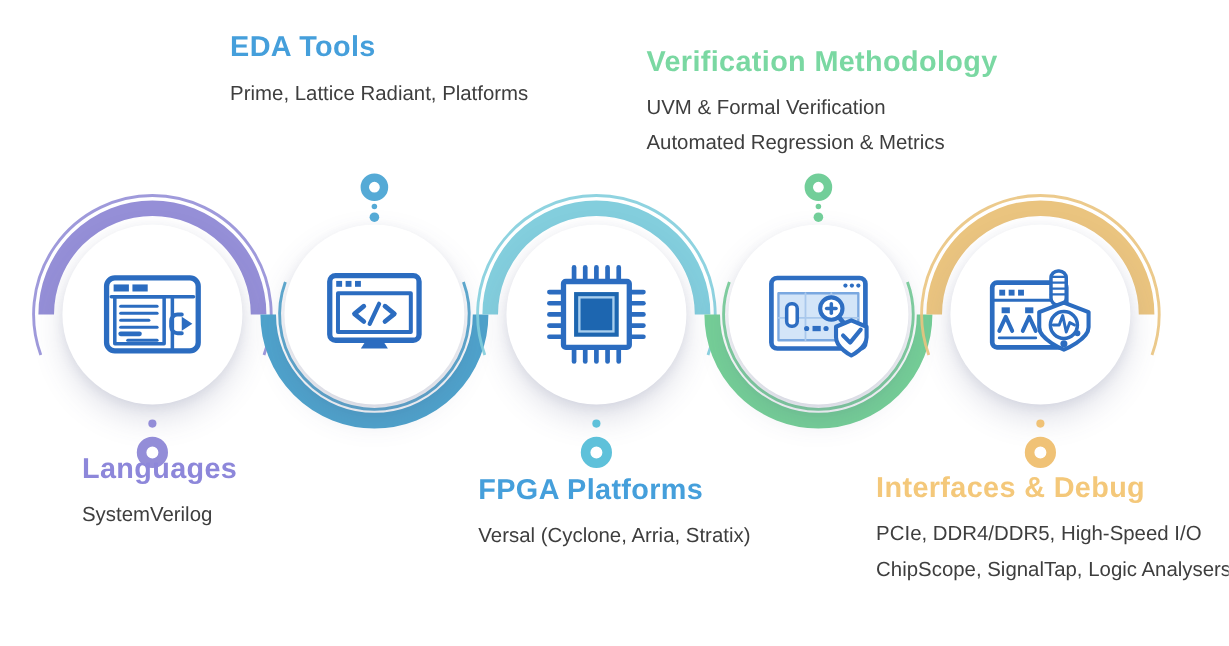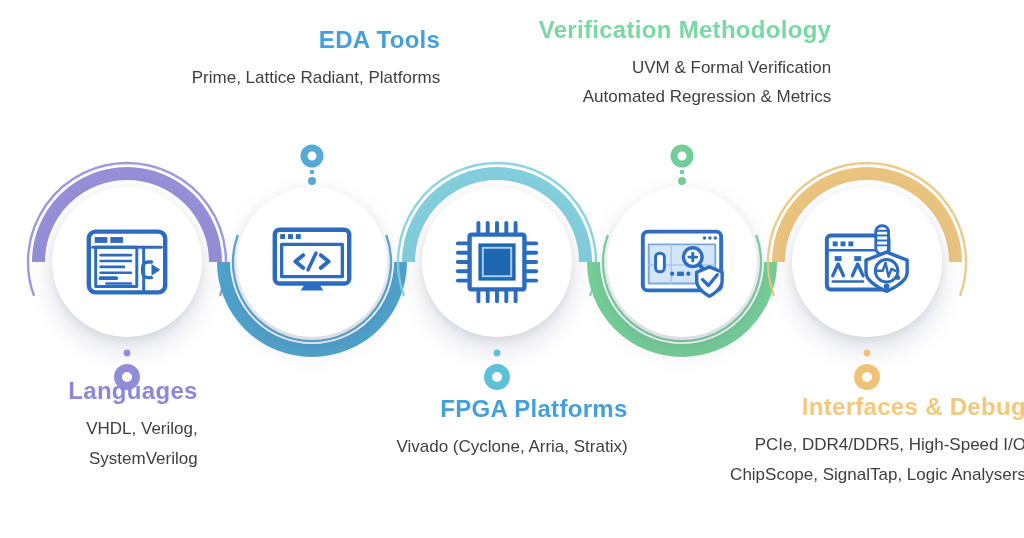--- a/index.html
+++ b/index.html
@@ -20,21 +20,21 @@
     box-shadow:0 12px 26px rgba(75,85,125,.18), 0 3px 9px rgba(75,85,125,.10);
     display:flex; align-items:center; justify-content:center;
   }
   .icon { width:94px; height:94px; overflow:visible; }
   .connector { position:absolute; overflow:visible; }
   .connector.top { left:85px; top:-36px; width:30px; height:62px; }
   .connector.bottom { left:85px; top:182px; width:30px; height:56px; }
   .cdot { fill:var(--conn); }
   .cring { fill:none; stroke:var(--conn); }
   
-  .label { position:absolute; transform:translateX(-50%); text-align:right; white-space:nowrap; }
+  .label { position:absolute; transform:translateX(-50%); text-align:left; white-space:nowrap; }
   .label-title {
     font-size:24px; font-weight:bold; letter-spacing:.3px;
     color:var(--accent); margin-bottom:9px; line-height:28px;
   }
   .label-line { font-size:17px; color:#3e3e3e; line-height:29px; }
   .label.pos-bottom .label-line { line-height:30px; }
 </style>
 </head>
 <body>
 
@@ -209,35 +209,34 @@
       <circle class="cdot" cx="15" cy="9" r="3.4"></circle>
       <circle class="cring" cx="15" cy="33" r="9" stroke-width="8"></circle>
     </svg>
   </div>
 
   <div class="label pos-top" style="left: 316px; top: 26px; --accent: #459fdb; --arc: #4fa3cc; --conn: #55aad6;">
     <div class="label-title">EDA Tools</div>
     <div class="label-line">Prime, Lattice Radiant, Platforms</div>
   </div>
 
-  <div class="label pos-top" style="left: 685px; top: 16px; --accent: #7ad8a2; --arc: #75cf97; --conn: #72ce99;">
+  <div class="label pos-top" style="left: 685px; top: 38px; --accent: #7ad8a2; --arc: #75cf97; --conn: #72ce99;">
     <div class="label-title">Verification Methodology</div>
     <div class="label-line">UVM &amp; Formal Verification</div>
     <div class="label-line">Automated Regression &amp; Metrics</div>
   </div>
 
   <div class="label pos-bottom" style="left: 133px; top: 377px; --accent: #8d87da; --arc: #958fd7; --conn: #938dd8;">
     <div class="label-title">Languages</div>
-    <div class="label-line">VHDL, Verilog,</div>
     <div class="label-line">SystemVerilog</div>
   </div>
 
   <div class="label pos-bottom" style="left: 512px; top: 395px; --accent: #459fdb; --arc: #83cedd; --conn: #5ec1da;">
     <div class="label-title">FPGA Platforms</div>
-    <div class="label-line">Vivado (Cyclone, Arria, Stratix)</div>
+    <div class="label-line">Versal (Cyclone, Arria, Stratix)</div>
   </div>
 
   <div class="label pos-bottom" style="left: 878px; top: 393px; --accent: #f4c87a; --arc: #eac47f; --conn: #f0c276;">
     <div class="label-title">Interfaces &amp; Debug</div>
     <div class="label-line">PCIe, DDR4/DDR5, High-Speed I/O</div>
     <div class="label-line">ChipScope, SignalTap, Logic Analysers</div>
   </div>
 
 </div>
 

